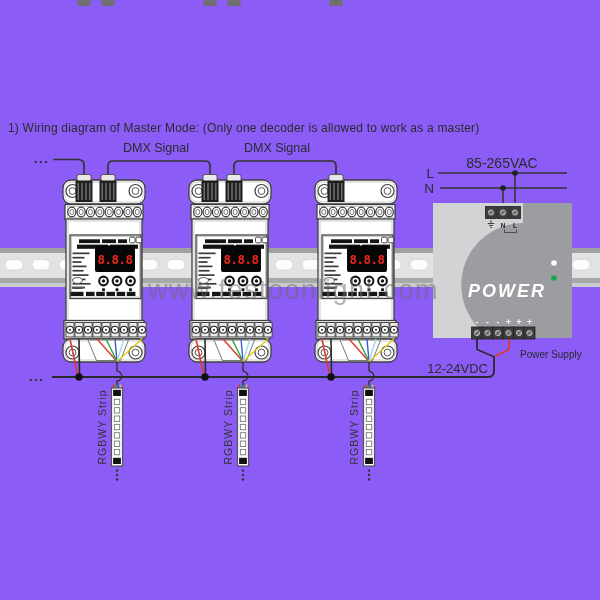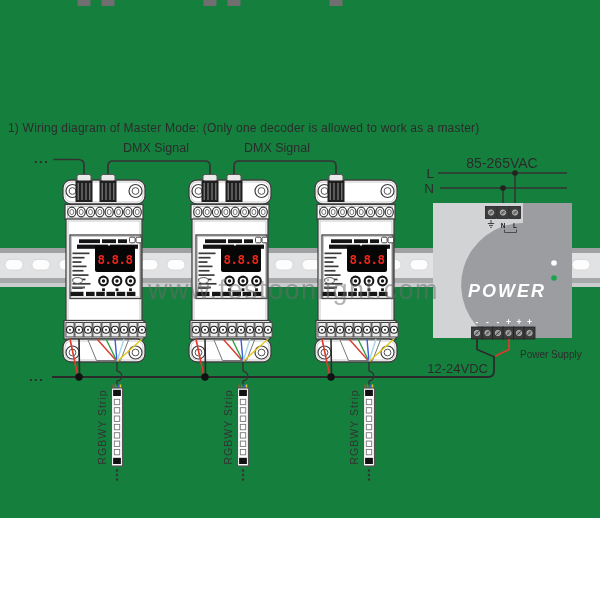--- a/index.html
+++ b/index.html
@@ -1,16 +1,16 @@
 <!DOCTYPE html>
 <html><head>
 <meta charset="utf-8">
 <style>
   html,body{margin:0;padding:0;background:#ffffff;}
-  .stage{width:600px;height:518px;position:relative;background:#15803d;overflow:hidden;}
+  .stage{width:600px;height:600px;position:relative;background:#8b5cf6;overflow:hidden;}
   svg{display:block;}
   text{font-family:"Liberation Sans",sans-serif;fill:#2b2b2b;}
   .title{font-size:12px;letter-spacing:.2px;}
   .lbl{font-size:12.5px;}
   .biglbl{font-size:14px;}
   .lnlbl{font-size:13.5px;}
   .dclbl{font-size:13px;}
   .pslbl{font-size:10px;}
   .powertxt{font-size:18px;font-weight:bold;font-style:italic;fill:#ffffff;letter-spacing:2px;}
   .seg{font-family:"DejaVu Sans Mono",monospace;font-weight:bold;font-size:12.5px;letter-spacing:-.5px;fill:#f0251b;}

